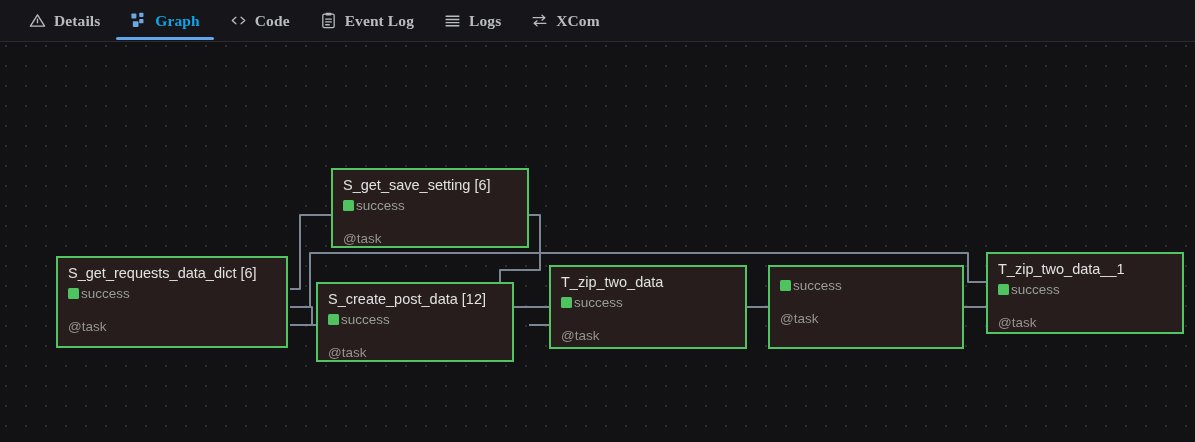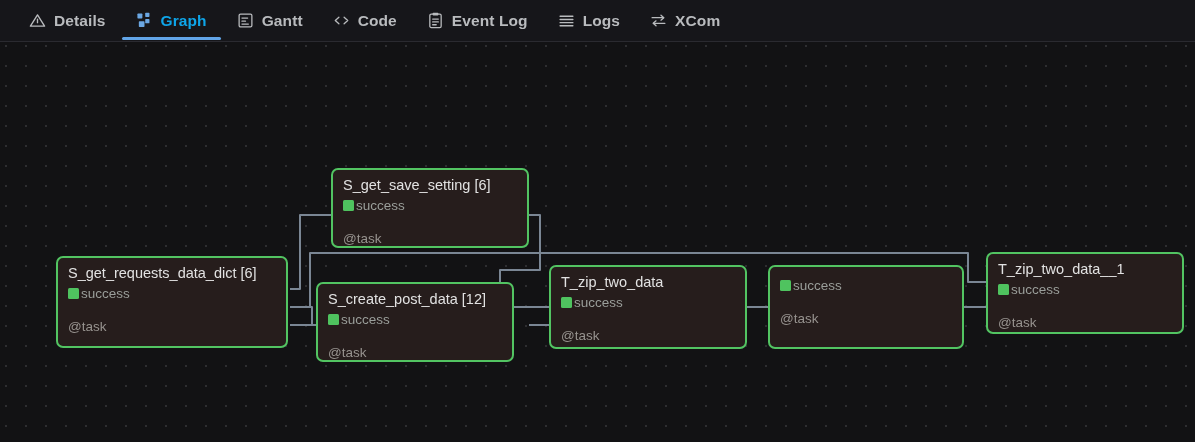--- a/index.html
+++ b/index.html
@@ -19,20 +19,21 @@
     display: flex; align-items: center;
     padding-left: 14px;
   }
   .tab {
     display: flex; align-items: center; gap: 8px;
     height: 39px; padding: 0 15px;
     color: #b9bbbe; font-size: 15.5px; font-weight: bold;
     letter-spacing: .1px;
     position: relative; cursor: pointer;
     white-space: nowrap;
+    font-family: Liberation Serif, serif;
   }
   .tab .ic { display: inline-flex; width: 17px; height: 17px; align-items: center; justify-content: center; }
   .tab .ic svg { display: block; }
   .tab.active { color: #0ea5e9; }
   .tab.active .underline {
     position: absolute; left: 1px; right: 1px; bottom: 0; height: 3px;
     background: #62a5e8; border-radius: 2px;
   }
 
   
@@ -45,21 +46,21 @@
     background-position: 5px 3px;
     overflow: hidden;
   }
   .edges { position: absolute; left: 0; top: 0; width: 1195px; height: 400px; }
 
   
   .node {
     position: absolute;
     background: #261d1c;
     border: 2px solid #52c462;
-    border-radius: 7px;
+    border-radius: 0;
     padding: 7px 10px 0 10px;
     color: #d8d8d8;
   }
   .node .title {
     font-size: 14.5px; color: #e2e2e2; line-height: 17px;
     white-space: nowrap; font-weight: normal;
   }
   .node .statusrow {
     display: flex; align-items: center; gap: 2px;
     margin-top: 4px; line-height: 15px;
@@ -91,31 +92,20 @@
           <rect x="2" y="2" width="7" height="7" rx="1"></rect>
           <rect x="13" y="1" width="6" height="6" rx="1"></rect>
           <rect x="13" y="10" width="6" height="6" rx="1"></rect>
           <rect x="4" y="13" width="8" height="8" rx="1"></rect>
         </svg>
       </span>
       <span>Graph</span>
       <span class="underline"></span>
     </div>
 
-    <div class="tab">
-      <span class="ic">
-        <svg width="17" height="17" viewBox="0 0 24 24" fill="none" stroke="#b9bbbe" stroke-width="1.8">
-          <rect x="3" y="3" width="18" height="18" rx="2"></rect>
-          <line x1="7" y1="8.5" x2="15" y2="8.5" stroke-linecap="round"></line>
-          <line x1="7" y1="13" x2="12" y2="13" stroke-linecap="round"></line>
-          <line x1="7" y1="17" x2="16" y2="17" stroke-linecap="round"></line>
-        </svg>
-      </span>
-      <span>Gantt</span>
-    </div>
 
     <div class="tab">
       <span class="ic">
         <svg width="19" height="17" viewBox="0 0 26 24" fill="none" stroke="#b9bbbe" stroke-width="2" stroke-linecap="round" stroke-linejoin="round">
           <polyline points="9,7 3.5,12 9,17"></polyline>
           <polyline points="17,7 22.5,12 17,17"></polyline>
         </svg>
       </span>
       <span>Code</span>
     </div>

